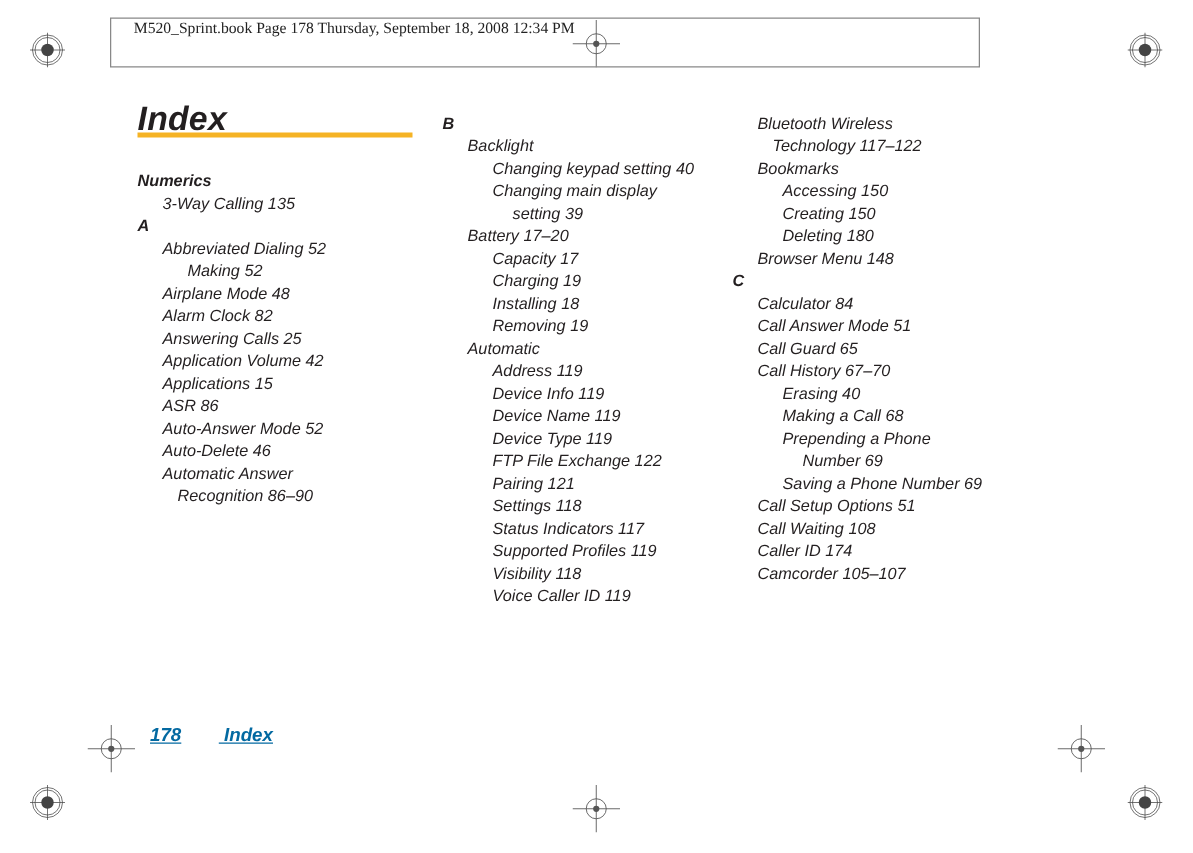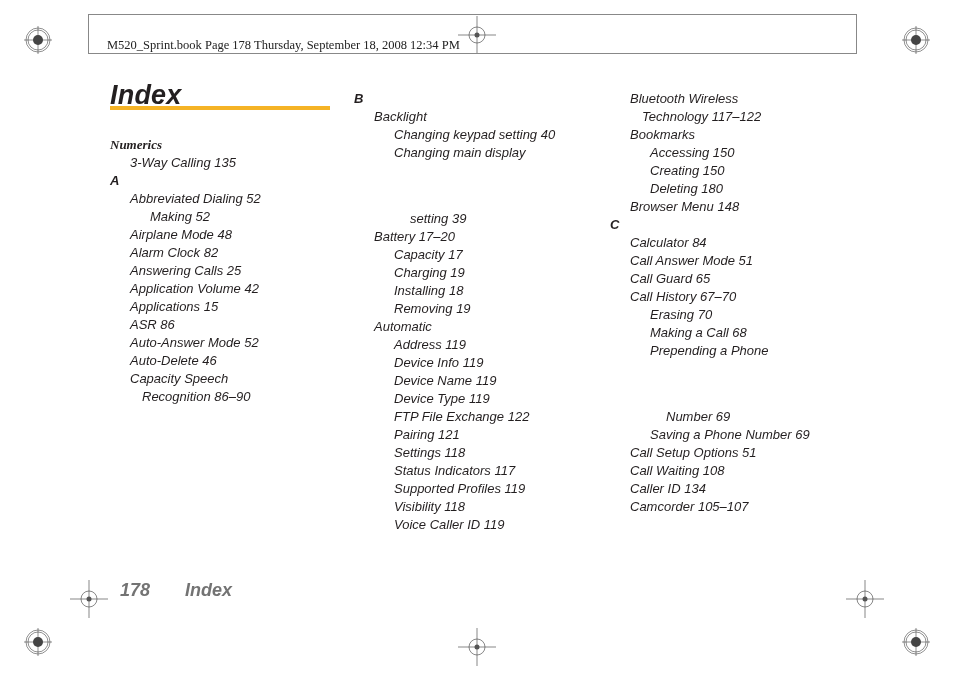--- a/index.html
+++ b/index.html
@@ -36,25 +36,25 @@
   }
   .cross.tc { left: 458px; top: 16px; }
   .cross.bc { left: 458px; bottom: 16px; }
   .cross.lc { left: 70px;  top: 580px; }
   .cross.rc { right: 70px; top: 580px; }
 
   .crop-frame {
     position: absolute;
     left: 88px;
     top: 14px;
-    width: 769px;
+    width: 696px;
     height: 40px;
     border: 0.5px solid #888;
     display: flex;
-    align-items: flex-end;
+    align-items: flex-start;
     padding-left: 18px;
     box-sizing: border-box;
     font-size: 12.5px;
     font-family: "Times New Roman", Times, serif;
     color: #222;
   }
 
   .page {
     position: absolute;
     left: 110px;
@@ -79,45 +79,45 @@
   }
   .col {
     position: absolute;
     top: 0;
     font-size: 13px;
     line-height: 18px;
     font-style: italic;
   }
   .col1 { left: 0;    width: 240px; }
   .col2 { left: 244px; width: 250px; top: 4px; }
-  .col3 { left: 500px; width: 260px; top: 4px; }
+  .col3 { left: 476px; width: 260px; top: 4px; }
   .heading {
     font-weight: 700;
     font-style: italic;
     margin-left: 0;
-    font-family: Liberation Serif, serif;
   }
   .letter {
     font-weight: 700;
     font-style: italic;
     margin-left: 0;
   }
   .entry  { margin-left: 20px; }
   .sub    { margin-left: 40px; }
-  .subsub { margin-left: 56px; margin-top: 48px; }
+  .subsub { margin-left: 56px; }
   .wrap   { margin-left: 32px; }
 
   .footer {
     position: absolute;
     left: 120px;
     top: 580px;
-    font-size: 18px;
+    font-size: 15px;
     font-style: italic;
     font-weight: 600;
-    color: #737373;
+    color: #0369a1;
+    text-decoration: underline;
   }
   .footer .pg { margin-right: 30px; }
 </style>
 </head>
 <body>
 
 <div class="reg tl">
   <svg width="28" height="28" viewBox="0 0 28 28">
       <circle cx="14" cy="14" r="12" fill="none" stroke="#444" stroke-width="0.6"></circle>
       <circle cx="14" cy="14" r="10" fill="none" stroke="#444" stroke-width="0.6"></circle>
@@ -212,21 +212,21 @@
     <div class="entry">Abbreviated Dialing 52</div>
     <div class="sub">Making 52</div>
     <div class="entry">Airplane Mode 48</div>
     <div class="entry">Alarm Clock 82</div>
     <div class="entry">Answering Calls 25</div>
     <div class="entry">Application Volume 42</div>
     <div class="entry">Applications 15</div>
     <div class="entry">ASR 86</div>
     <div class="entry">Auto-Answer Mode 52</div>
     <div class="entry">Auto-Delete 46</div>
-    <div class="entry">Capacity Speech</div>
+    <div class="entry">Automatic Answer</div>
     <div class="wrap">Recognition 86–90</div>
   </div>
 
   <div class="col col2">
     <div class="letter">B</div>
     <div class="entry">Backlight</div>
     <div class="sub">Changing keypad setting 40</div>
     <div class="sub">Changing main display</div>
     <div class="subsub">setting 39</div>
     <div class="entry">Battery 17–20</div>
@@ -254,28 +254,28 @@
     <div class="entry">Bookmarks</div>
     <div class="sub">Accessing 150</div>
     <div class="sub">Creating 150</div>
     <div class="sub">Deleting 180</div>
     <div class="entry">Browser Menu 148</div>
     <div class="letter">C</div>
     <div class="entry">Calculator 84</div>
     <div class="entry">Call Answer Mode 51</div>
     <div class="entry">Call Guard 65</div>
     <div class="entry">Call History 67–70</div>
-    <div class="sub">Erasing 70</div>
+    <div class="sub">Erasing 40</div>
     <div class="sub">Making a Call 68</div>
     <div class="sub">Prepending a Phone</div>
     <div class="subsub">Number 69</div>
     <div class="sub">Saving a Phone Number 69</div>
     <div class="entry">Call Setup Options 51</div>
     <div class="entry">Call Waiting 108</div>
-    <div class="entry">Caller ID 134</div>
+    <div class="entry">Caller ID 174</div>
     <div class="entry">Camcorder 105–107</div>
   </div>
 
 </div>
 
 <div class="footer">
   <span class="pg">178</span>
   <span>Index</span>
 </div>
 

